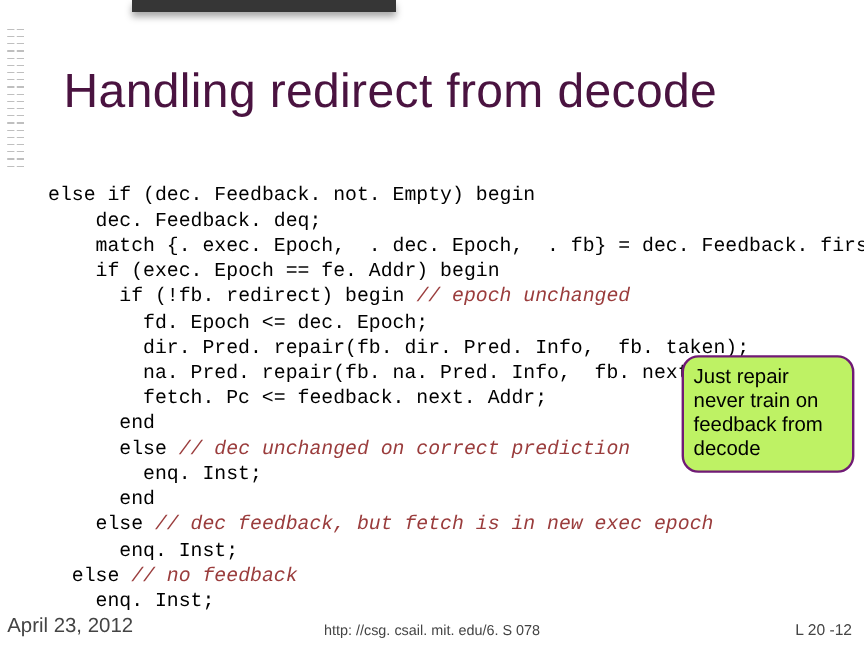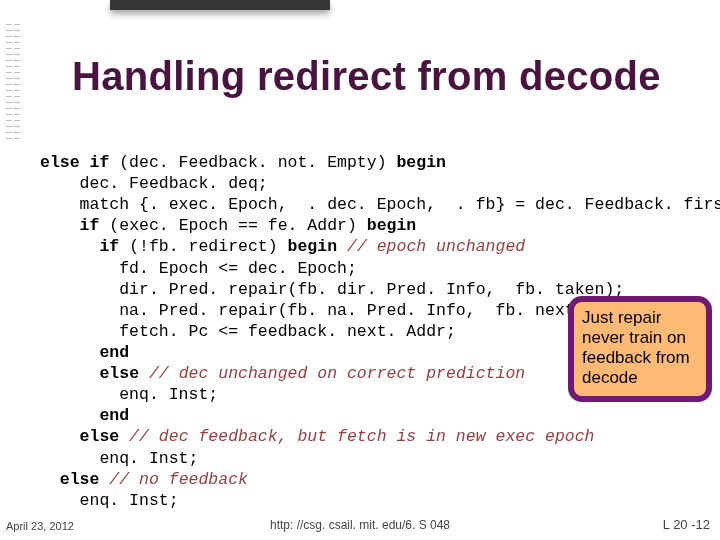--- a/index.html
+++ b/index.html
@@ -26,59 +26,59 @@
       to bottom,
       #bfbfbf 0 1px,
       transparent 1px 6px
     );
   }
   .rule-a { top: 24px; height: 120px; left: 6px; }
   .rule-b { top: 24px; height: 120px; left: 14px; }
   .title {
     position: absolute;
     top: 54px;
-    left: 72px;
+    left: 53px;
     font-size: 40px;
     color: #4a1340;
-    font-weight: 700;
+    font-weight: 400;
     letter-spacing: 0.3px;
   }
   .code {
     position: absolute;
     top: 152px;
     left: 40px;
     right: 12px;
     font-family: "Courier New", Courier, monospace;
     font-size: 16.5px;
     line-height: 1.28;
     color: #000;
     white-space: pre;
   }
-  .kw { font-weight: bold; }
+  .kw { font-weight: normal; }
   .cm { color: #9a3c3c; font-style: italic; }
   .callout {
     position: absolute;
     top: 296px;
     right: 8px;
     width: 144px;
-    border: 6px solid #701a75;
+    border: 2px solid #701a75;
     border-radius: 14px;
-    background: #fdba74;
+    background: #bef264;
     padding: 6px 6px 8px 8px;
     font-family: Arial, sans-serif;
     font-size: 17px;
     line-height: 1.18;
     color: #000;
     text-align: left;
   }
   .footer-left {
     position: absolute;
     left: 6px;
     bottom: 8px;
-    font-size: 11px;
+    font-size: 17px;
     color: #444;
   }
   .footer-center {
     position: absolute;
     left: 0; right: 0;
     bottom: 8px;
     text-align: center;
     font-size: 12px;
     color: #444;
   }
@@ -114,14 +114,14 @@
 <span>        enq. Inst;</span>
 <span>      </span><span class="kw">end</span>
 <span>    </span><span class="kw">else</span><span class="cm"> // dec feedback, but fetch is in new exec epoch</span>
 <span>      enq. Inst;</span>
 <span>  </span><span class="kw">else</span><span class="cm"> // no feedback</span>
 <span>    enq. Inst;</span></div>
 
 <div class="callout">Just repair never train on feedback from decode</div>
 
 <div class="footer-left">April 23, 2012</div>
-<div class="footer-center">http: //csg. csail. mit. edu/6. S 048</div>
+<div class="footer-center">http: //csg. csail. mit. edu/6. S 078</div>
 <div class="footer-right">L 20 -12</div>
 
 </body></html>

